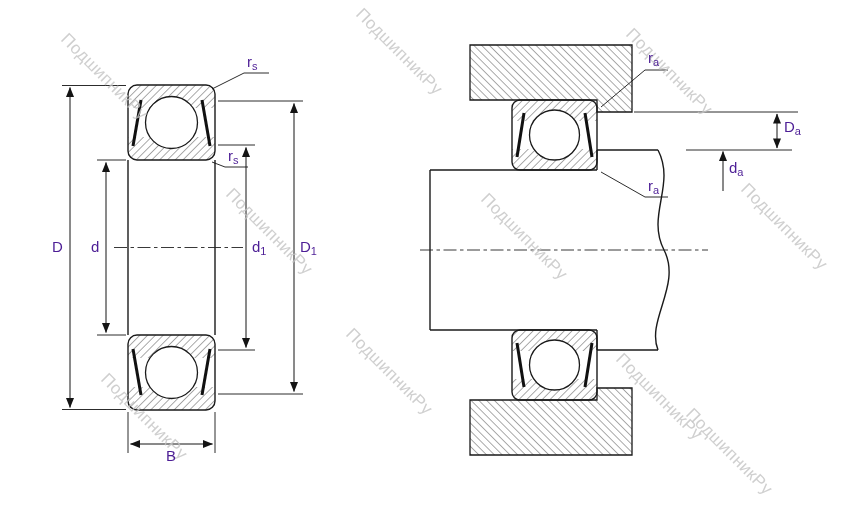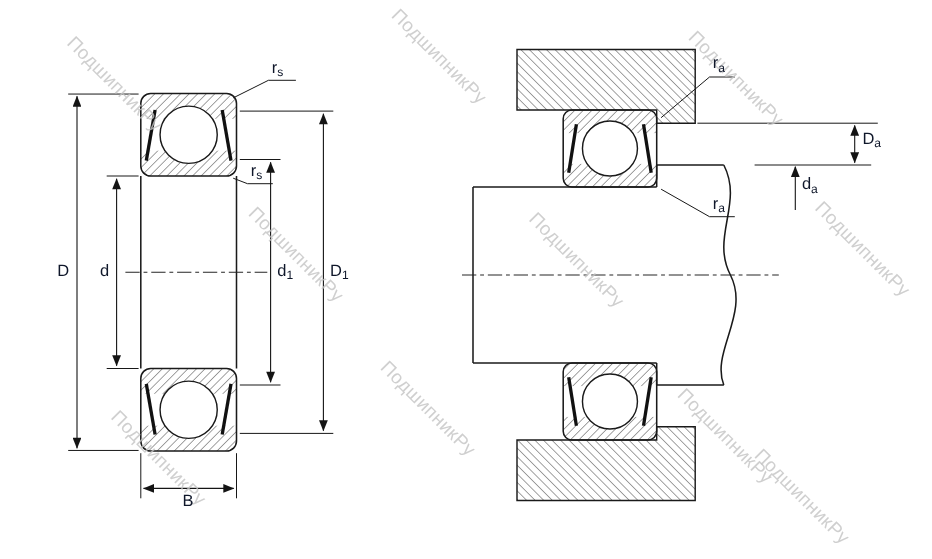--- a/index.html
+++ b/index.html
@@ -2,21 +2,21 @@
 <html><head>
 <meta charset="utf-8">
 <style>
   html,body{margin:0;padding:0;background:#ffffff}
   .stage{
     position:relative;width:847px;height:508px;background:#ffffff;overflow:hidden;
     font-family:"Liberation Sans","DejaVu Sans",sans-serif;
   }
   .stage svg{position:absolute;left:0;top:0;display:block}
   .dim-label{
-    position:absolute;font-size:15px;color:#0f172a;line-height:1.05;white-space:nowrap;
+    position:absolute;font-size:15px;color:#4c1d95;line-height:1.05;white-space:nowrap;
   }
   .dim-label sub{font-size:11px;vertical-align:-3px}
   .wm{font-size:17px;letter-spacing:.4px}
 </style>
 </head>
 <body>
 
 <div class="stage">
 
 <svg width="847" height="508" viewBox="0 0 847 508">

